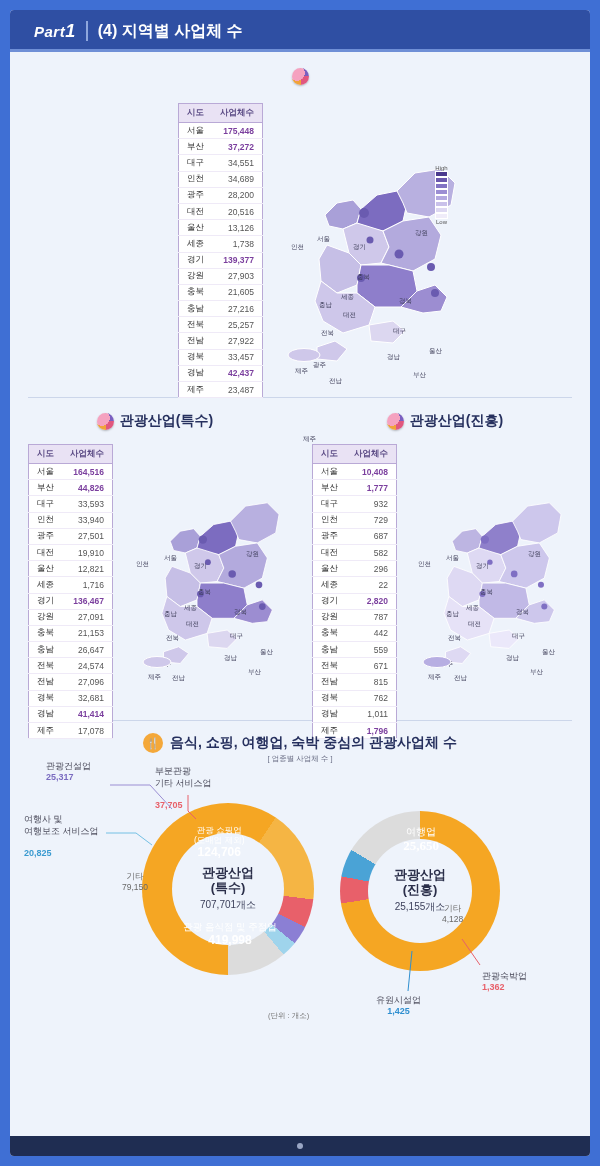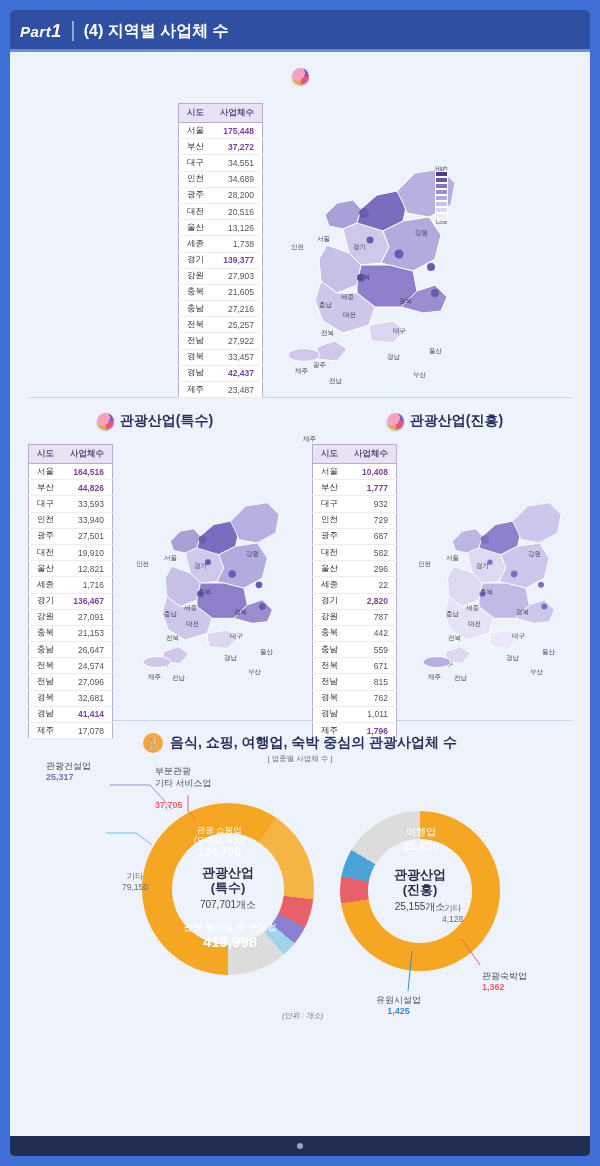--- a/index.html
+++ b/index.html
@@ -17,21 +17,21 @@
     background:#eef3fb;
     border-radius:4px;
     overflow:hidden;
   }
   
   .header {
     position:relative;
     height:42px;
     background:#2f4fa3;
     display:flex; align-items:center;
-    padding-left:10px;
+    padding-left:24px;
     color:#fff;
   }
   .part-badge {
     font-size:15px; font-weight:bold; font-style:italic;
     letter-spacing:.5px;
     color:#ffffff;
   }
   .part-badge .num { font-size:18px; }
   .part-sep {
     width:2px; height:20px; background:#8fa7dd; margin:0 10px;
@@ -577,35 +577,40 @@
       </div>
     </div>
 
     <div style="position:absolute;left:184px;top:92px;text-align:center;color:#fff;font-size:8.5px;line-height:1.2;">
       <div style="white-space:pre-line;">관광 쇼핑업
 (도매업 제외)</div>
       <div style="font-size:12px;font-weight:bold;">124,706</div>
     </div>
     <div style="position:absolute;left:140px;top:188px;width:160px;text-align:center;color:#fff;font-size:9.5px;line-height:1.25;">
       <div>관광 음식점 및 주점업</div>
-      <div style="font-size:15px;font-weight:bold;">419,998</div>
+      <div style="font-size:12px;font-weight:bold;">419,998</div>
     </div>
     <div style="position:absolute;left:112px;top:138px;text-align:center;color:#6a6a6a;font-size:8.5px;line-height:1.25;">
       <div>기타</div>
       <div>79,150</div>
     </div>
 
     <div class="callout" style="left:36px;top:28px;text-align:left;">
       <div class="lab">관광건설업</div>
       <div class="num" style="color:#7a6bc0;">25,317</div>
     </div>
     <div class="callout" style="left:145px;top:22px;text-align:left;white-space:pre-line;">
       <div class="lab">부분관광
 기타 서비스업</div>
       <div class="num" style="color:#e8606a;">37,705</div>
+    </div>
+    <div class="callout" style="left:14px;top:70px;text-align:left;white-space:pre-line;">
+      <div class="lab">여행사 및
+여행보조 서비스업</div>
+      <div class="num" style="color:#3a9ad0;">20,825</div>
     </div>
     <svg style="position:absolute;left:0;top:0;width:580px;height:320px;pointer-events:none;">
       <polyline points="100,52 140,52 162,76" fill="none" stroke="#9b8ed3" stroke-width="1"></polyline>
       <polyline points="178,62 178,78 186,86" fill="none" stroke="#e8606a" stroke-width="1"></polyline>
       <polyline points="96,100 126,100 142,112" fill="none" stroke="#74c0e4" stroke-width="1"></polyline>
     </svg>
 
     <div style="position:absolute;left:330px;top:78px;width:160px;height:160px;">
       <div style="position:absolute;inset:0;border-radius:50%;
         background:conic-gradient(from 0deg,
@@ -633,19 +638,19 @@
     </div>
     <div class="callout" style="left:366px;top:262px;text-align:center;">
       <div class="lab">유원시설업</div>
       <div class="num" style="color:#2f8fd0;">1,425</div>
     </div>
     <svg style="position:absolute;left:0;top:0;width:580px;height:300px;pointer-events:none;">
       <polyline points="452,206 470,232" fill="none" stroke="#e8606a" stroke-width="1"></polyline>
       <polyline points="402,218 398,258" fill="none" stroke="#2f8fd0" stroke-width="1"></polyline>
     </svg>
 
-    <div class="unit-note" style="left:272px;top:278px;font-style:italic;">(단위 : 개소)</div>
+    <div class="unit-note" style="left:258px;top:278px;">(단위 : 개소)</div>
   </div>
 
   <div class="footer">
     <div class="dot"></div>
   </div>
 </div>
 
 </body></html>

